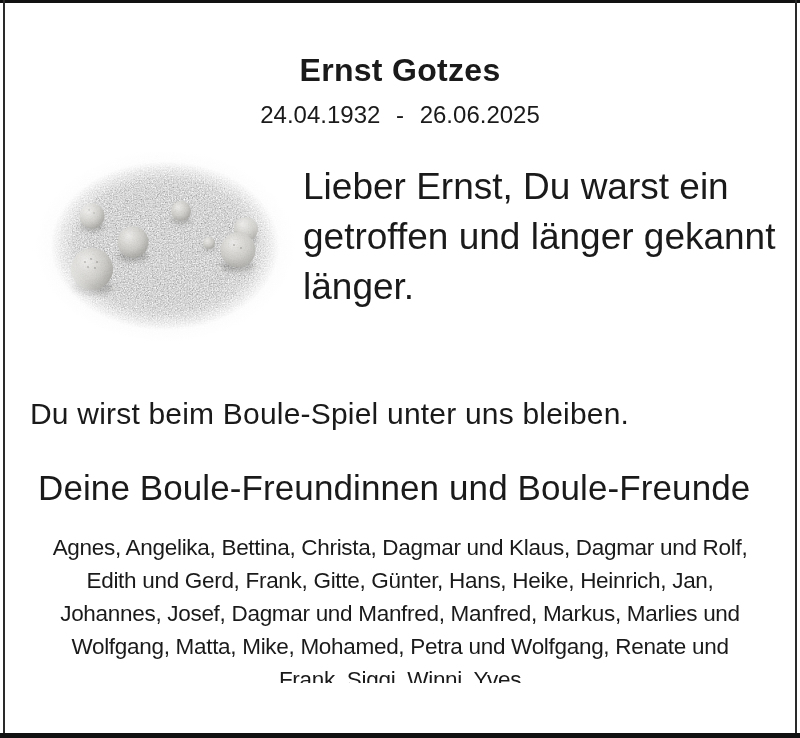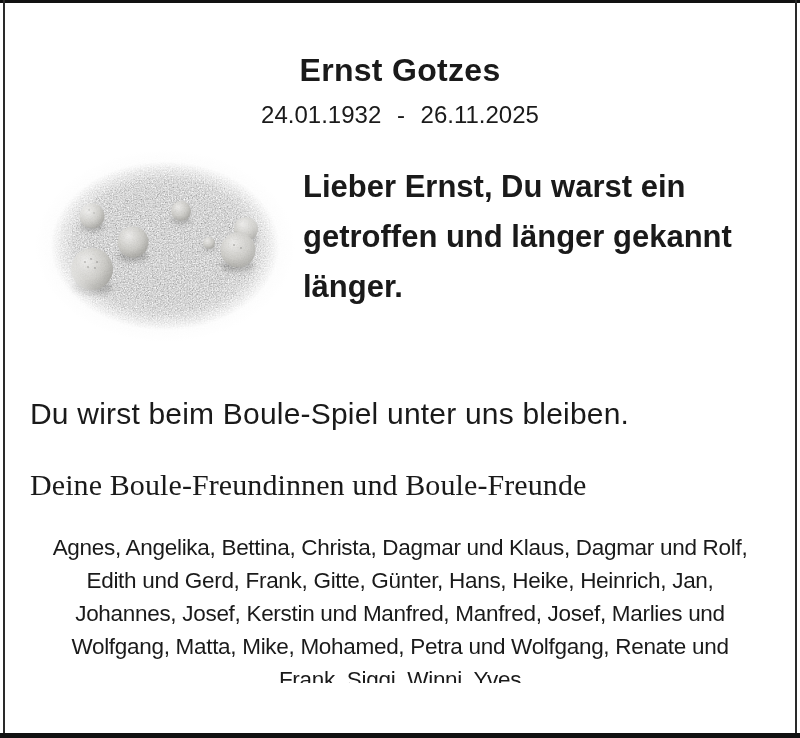--- a/index.html
+++ b/index.html
@@ -35,31 +35,31 @@
 
   
   .photo {
     position: absolute; left: 35px; top: 150px;
     width: 260px; height: 192px;
   }
   .tribute {
     position: absolute; left: 303px; top: 162px; width: 480px;
   }
   .tribute .line {
-    font-size: 31px; line-height: 50px; white-space: nowrap; font-weight: bold;
+    font-size: 37px; line-height: 50px; white-space: nowrap;
   }
 
   
   .farewell {
     position: absolute; left: 30px; top: 397px;
     font-size: 30px; letter-spacing: 0.2px; white-space: nowrap; text-align: right;
   }
   .signature {
-    position: absolute; left: 30px; top: 468px;
-    font-size: 30px; letter-spacing: 0.1px; white-space: nowrap; font-family: Liberation Serif, serif;
+    position: absolute; left: 38px; top: 468px;
+    font-size: 35px; letter-spacing: 0.1px; white-space: nowrap;
   }
 
   
   .names {
     position: absolute; left: 0; top: 531px; width: 100%; height: 152px;
     overflow: hidden; text-align: center;
   }
   .names .nline {
     font-size: 22.5px; line-height: 33px; letter-spacing: -0.3px;
     white-space: nowrap;
@@ -70,21 +70,21 @@
 <body>
 
 <div class="page">
 
   <div class="frame-top"></div>
   <div class="frame-left"></div>
   <div class="frame-right"></div>
   <div class="frame-bottom"></div>
 
   <div class="title">Ernst Gotzes</div>
-  <div class="dates">24.01.1932 - 26.11.2025</div>
+  <div class="dates">24.04.1932 - 26.06.2025</div>
 
   <div class="photo">
     <svg width="260" height="192" viewBox="0 0 260 192" xmlns="http://www.w3.org/2000/svg">
       <defs>
         <filter id="gravel" x="0" y="0" width="100%" height="100%">
           <feTurbulence type="fractalNoise" baseFrequency="0.75" numOctaves="2" seed="11" stitchTiles="stitch"></feTurbulence>
           <feColorMatrix type="matrix" values="0.55 0.55 0 0 0.10  0.55 0.55 0 0 0.10  0.55 0.55 0 0 0.10  0 0 0 0 1"></feColorMatrix>
         </filter>
         <filter id="soft" x="-60%" y="-60%" width="220%" height="220%">
           <feGaussianBlur stdDeviation="2.4"></feGaussianBlur>
@@ -150,18 +150,18 @@
     <div class="line">länger.</div>
   </div>
 
   <div class="farewell">Du wirst beim Boule-Spiel unter uns bleiben.</div>
 
   <div class="signature">Deine Boule-Freundinnen und Boule-Freunde</div>
 
   <div class="names">
     <div class="nline">Agnes, Angelika, Bettina, Christa, Dagmar und Klaus, Dagmar und Rolf,</div>
     <div class="nline">Edith und Gerd, Frank, Gitte, Günter, Hans, Heike, Heinrich, Jan,</div>
-    <div class="nline">Johannes, Josef, Kerstin und Manfred, Manfred, Josef, Marlies und</div>
+    <div class="nline">Johannes, Josef, Dagmar und Manfred, Manfred, Markus, Marlies und</div>
     <div class="nline">Wolfgang, Matta, Mike, Mohamed, Petra und Wolfgang, Renate und</div>
     <div class="nline">Frank, Siggi, Winni, Yves</div>
   </div>
 
 </div>
 
 </body></html>

